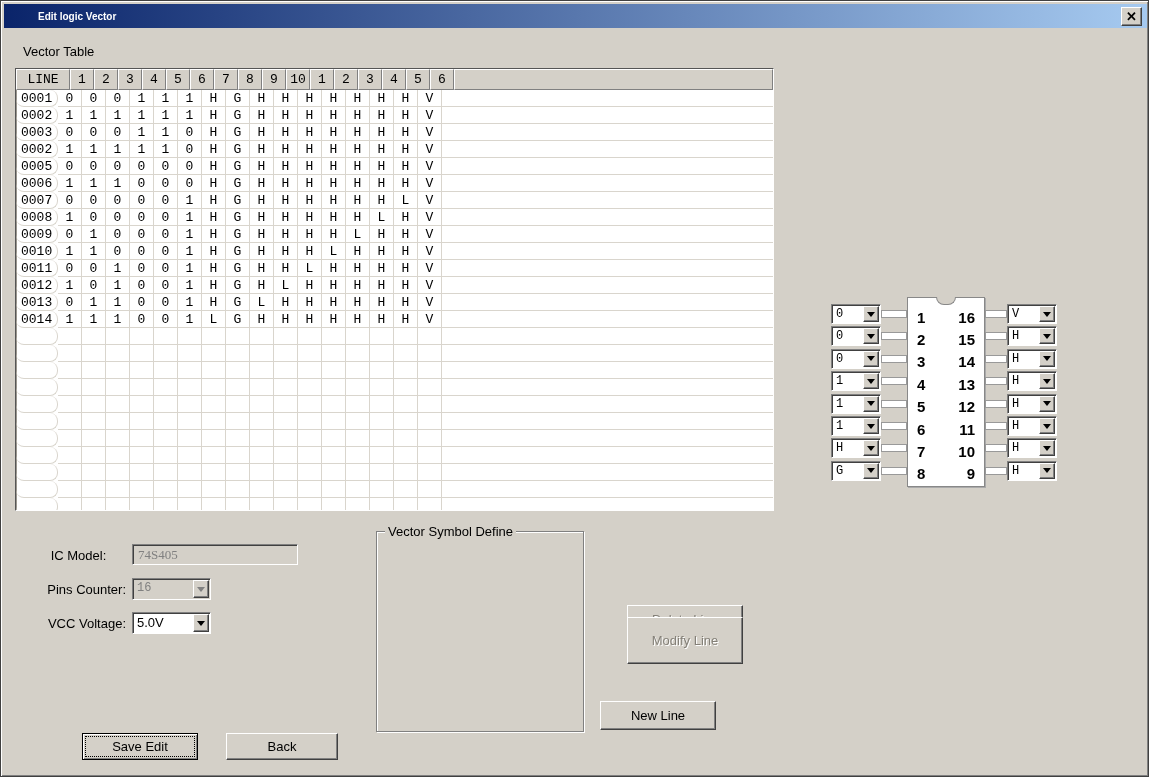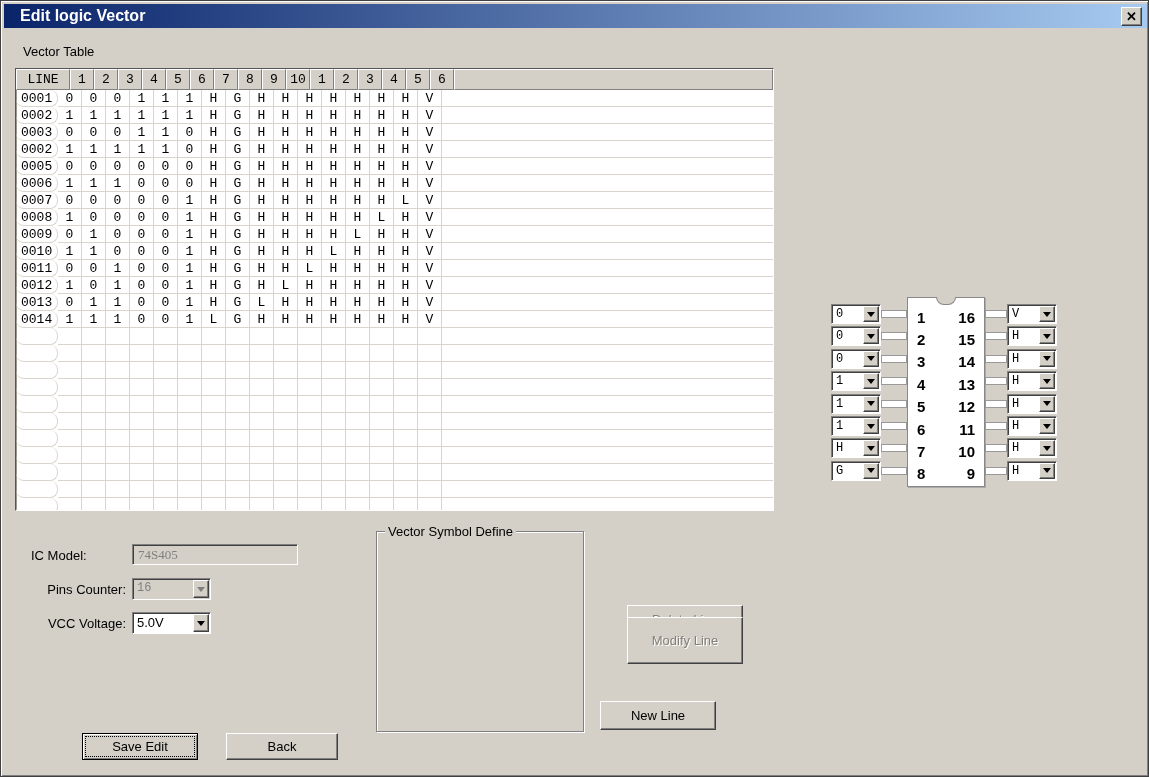--- a/index.html
+++ b/index.html
@@ -9,21 +9,21 @@
   }
   *{box-sizing:border-box; margin:0; padding:0;}
   body{background:#808080; font-family:"Liberation Sans",sans-serif;}
   .window{position:relative; width:1149px; height:777px; background:var(--dialog-bg);
     border:1px solid #404040; box-shadow: inset 1px 1px 0 #fff, inset -1px -1px 0 #808080;
     overflow:hidden;}
   
   .titlebar{position:absolute; left:3px; top:3px; width:1143px; height:24px;
     background:linear-gradient(to right, var(--title-a), var(--title-b));
     display:flex; align-items:center;}
-  .title{color:#fff; font-weight:bold; font-size:16px; padding-left:16px;}
+  .title{color:#fff; font-weight:bold; font-size:10px; padding-left:16px;margin-left:18px;}
   .close-btn{position:absolute; right:5px; top:3px; width:21px; height:19px;
     background:var(--dialog-bg); border:1px solid; border-color:#fff #404040 #404040 #fff;
     box-shadow: inset -1px -1px 0 var(--mid);
     display:flex; align-items:center; justify-content:center; cursor:pointer;}
   .x-glyph{font-size:13px; font-weight:bold; color:#000; line-height:1;}
   
   .lbl{position:absolute; font-size:13px; color:#000;}
   
   .grid{position:absolute; left:14px; top:67px; width:759px; height:443px;
     background:#fff; border:1px solid; border-color:#555 #fff #fff #555;
@@ -814,21 +814,21 @@
         <span class="stub"></span>
         <div class="combo">
           <span class="combo-val">H</span>
           <span class="combo-btn">
             <span class="arr"></span>
           </span>
         </div>
       </div>
     </div>
 
-  <div class="lbl" style="left:30px; top:547px; width:95px; text-align:left;">IC Model:</div>
+  <div class="lbl" style="left:30px; top:547px; width:95px; text-align:center;">IC Model:</div>
   <div class="textfield disabled" style="left:131px; top:543px; width:166px; height:21px;">
     <span>74S405</span>
   </div>
 
   <div class="lbl" style="left:30px; top:581px; width:95px; text-align:right;">Pins Counter:</div>
   <div class="combo disabled field-combo" style="left:131px; top:577px; width:79px; height:22px;">
     <span class="combo-val">16</span>
     <span class="combo-btn">
         <span class="arr"></span>
       </span>

